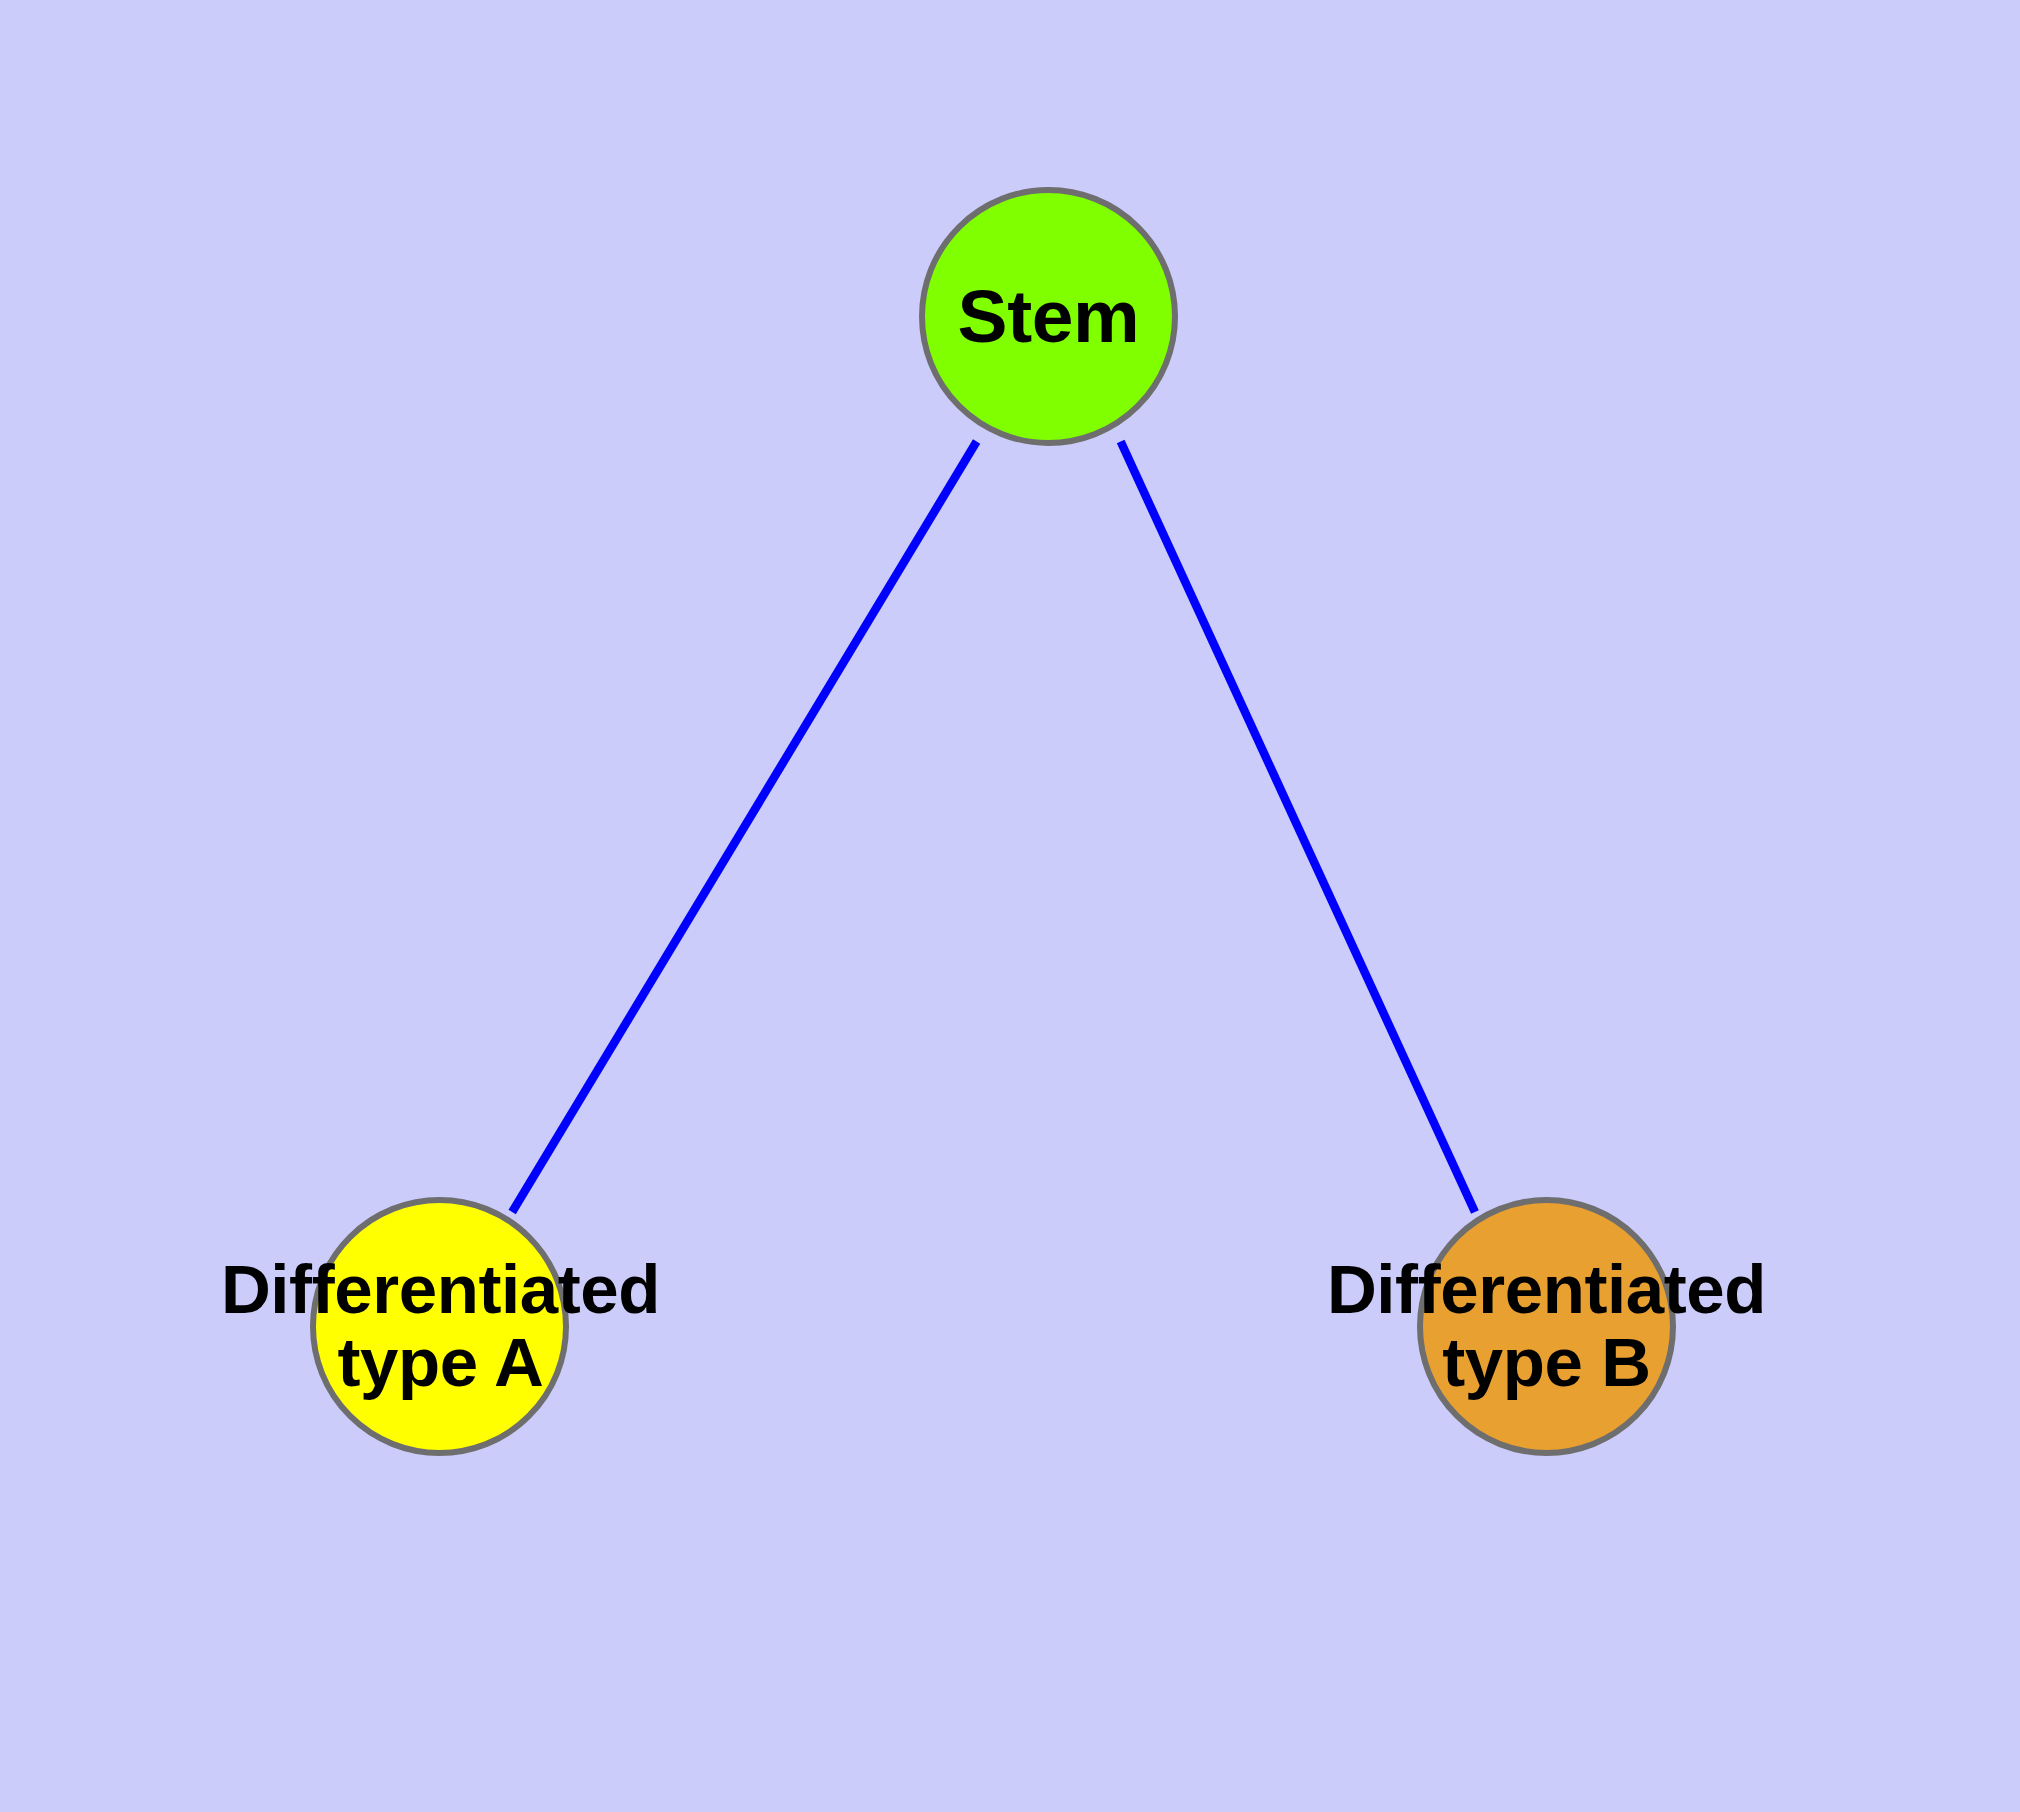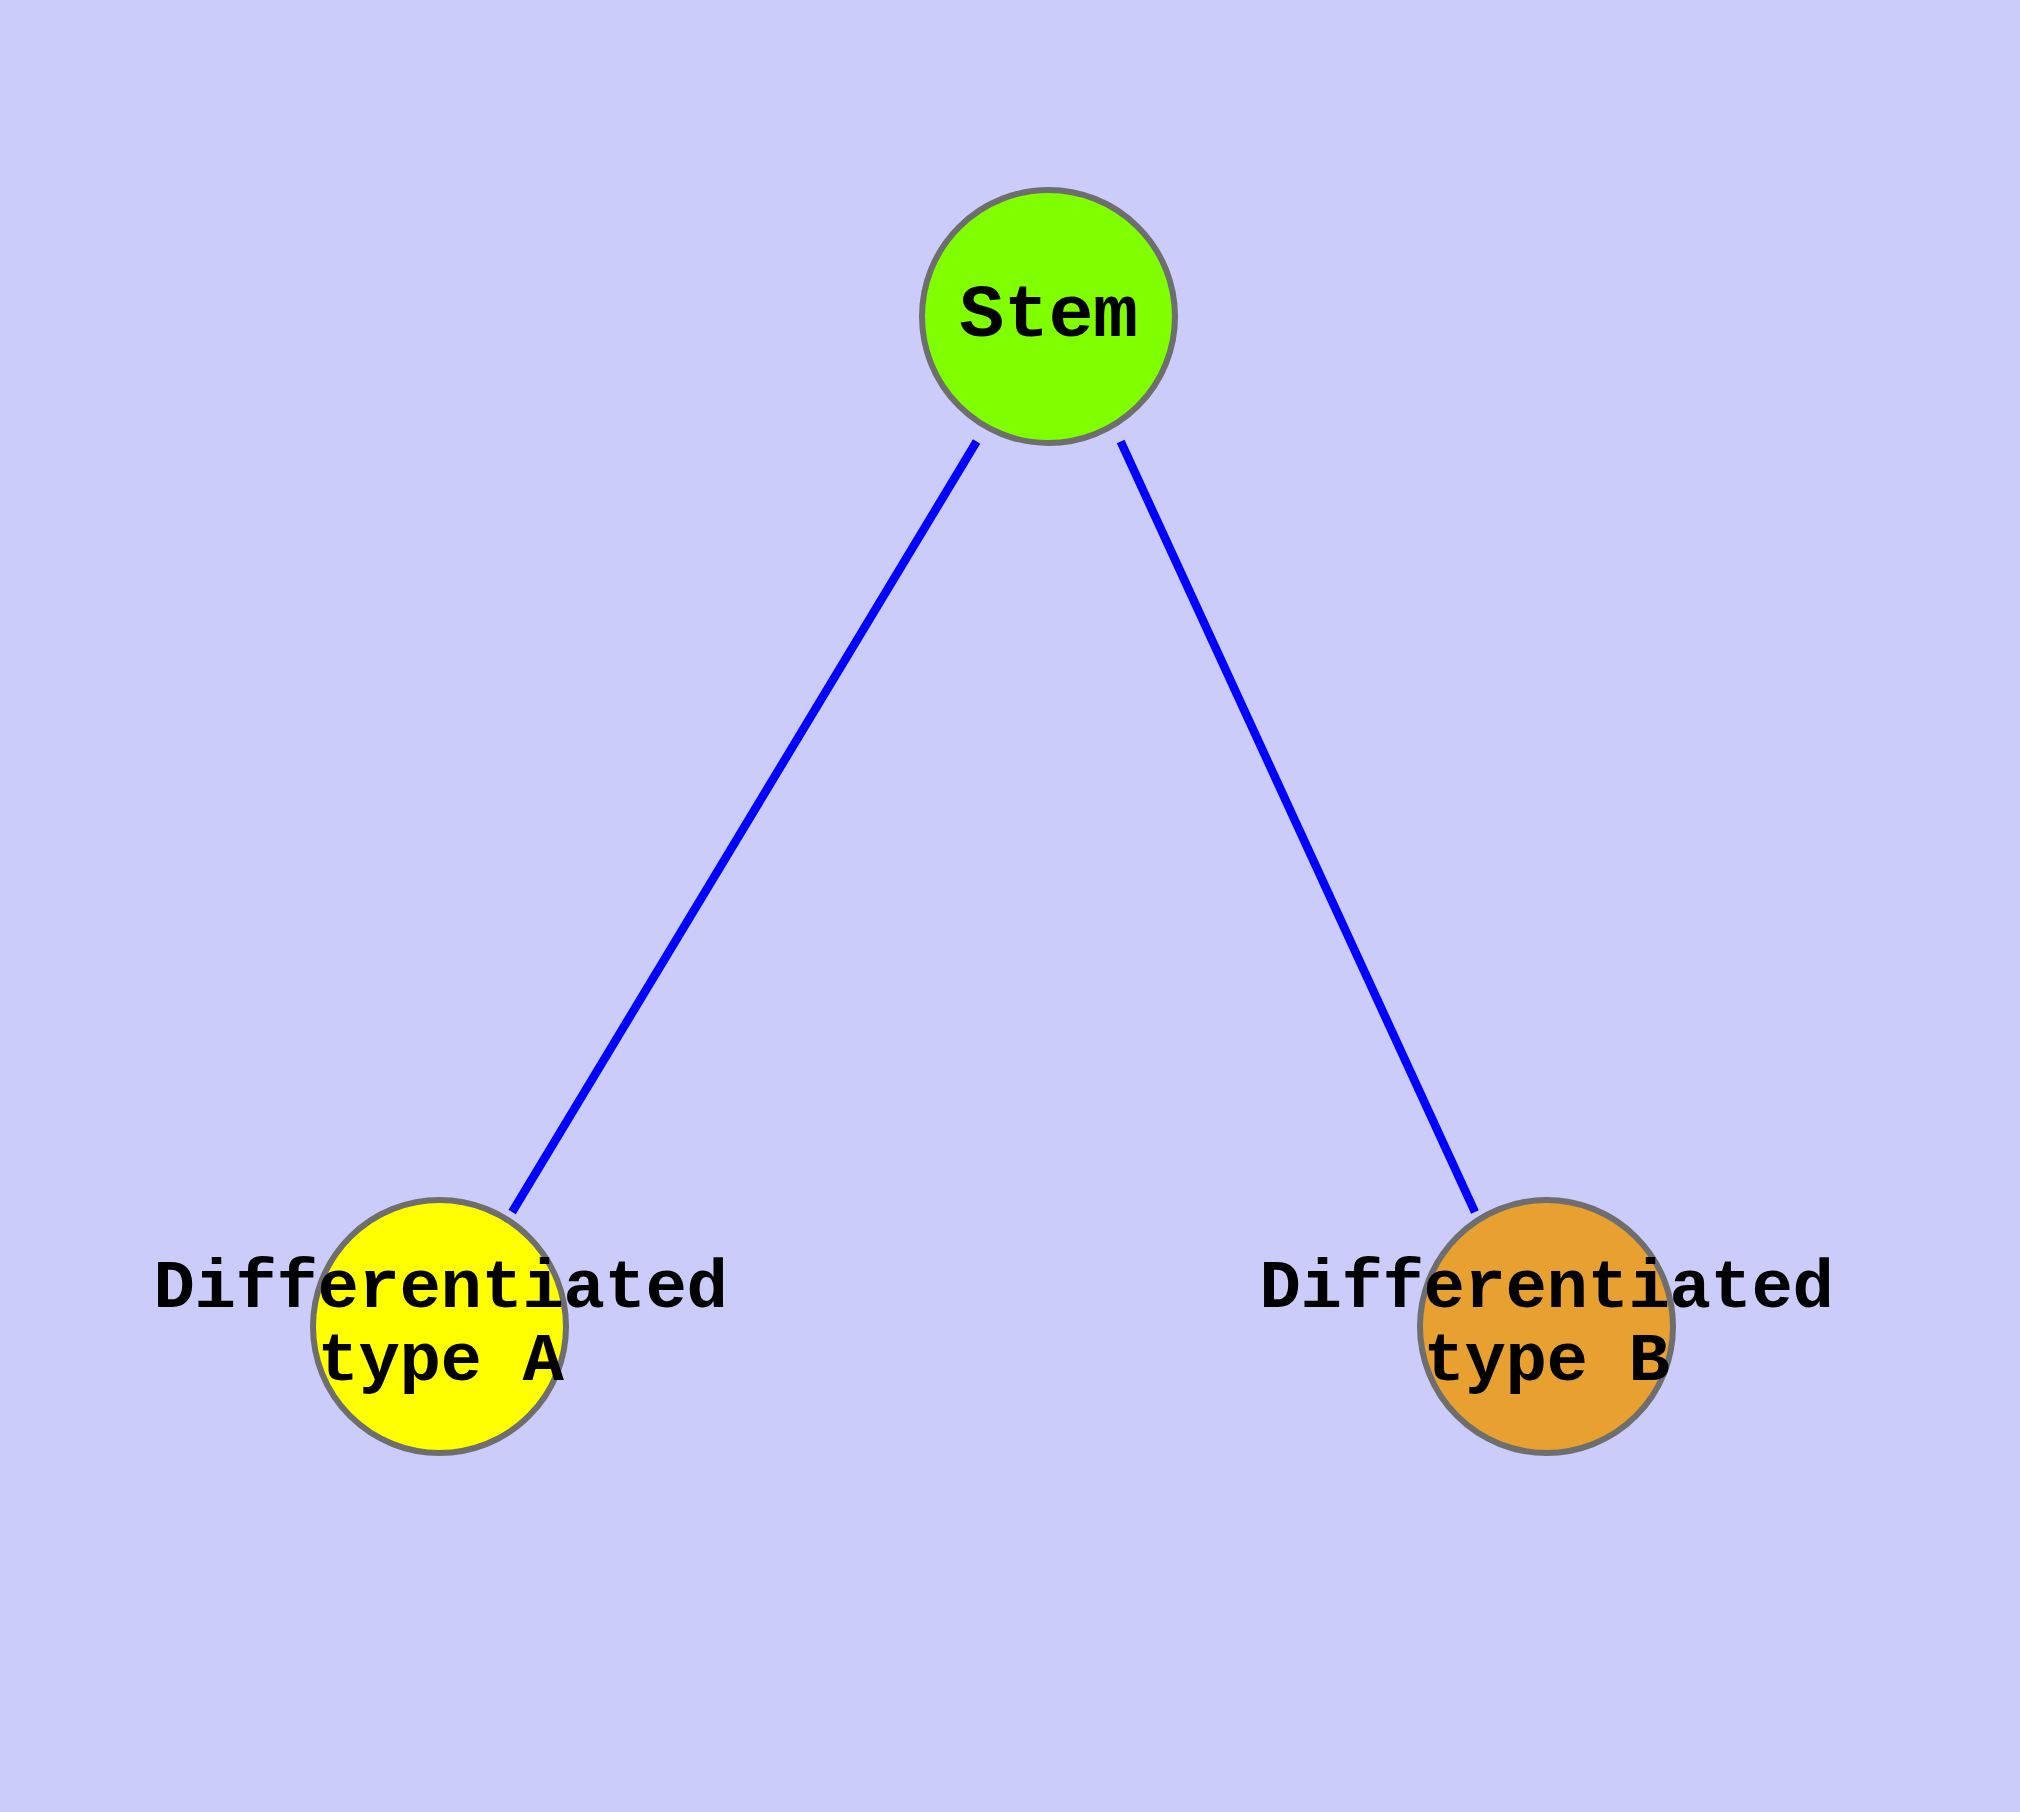--- a/index.html
+++ b/index.html
@@ -7,21 +7,21 @@
     margin: 0;
     padding: 0;
     background: #ffffff;
   }
   #canvas {
     position: relative;
     width: 2021px;
     height: 1812px;
     background: #ccccfa;
     overflow: hidden;
-    font-family: Liberation Mono, monospace;
+    font-family: Liberation Sans, sans-serif;
   }
   #edge-layer {
     position: absolute;
     left: 0;
     top: 0;
     width: 2021px;
     height: 1812px;
     pointer-events: none;
   }
   .node {

